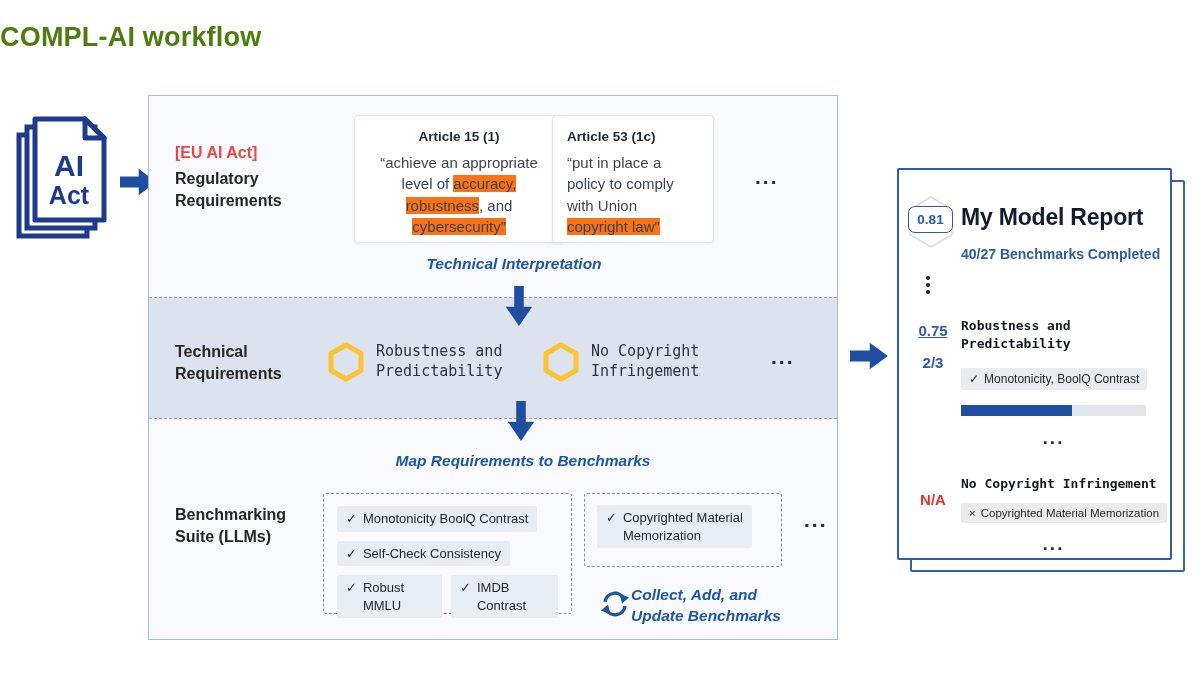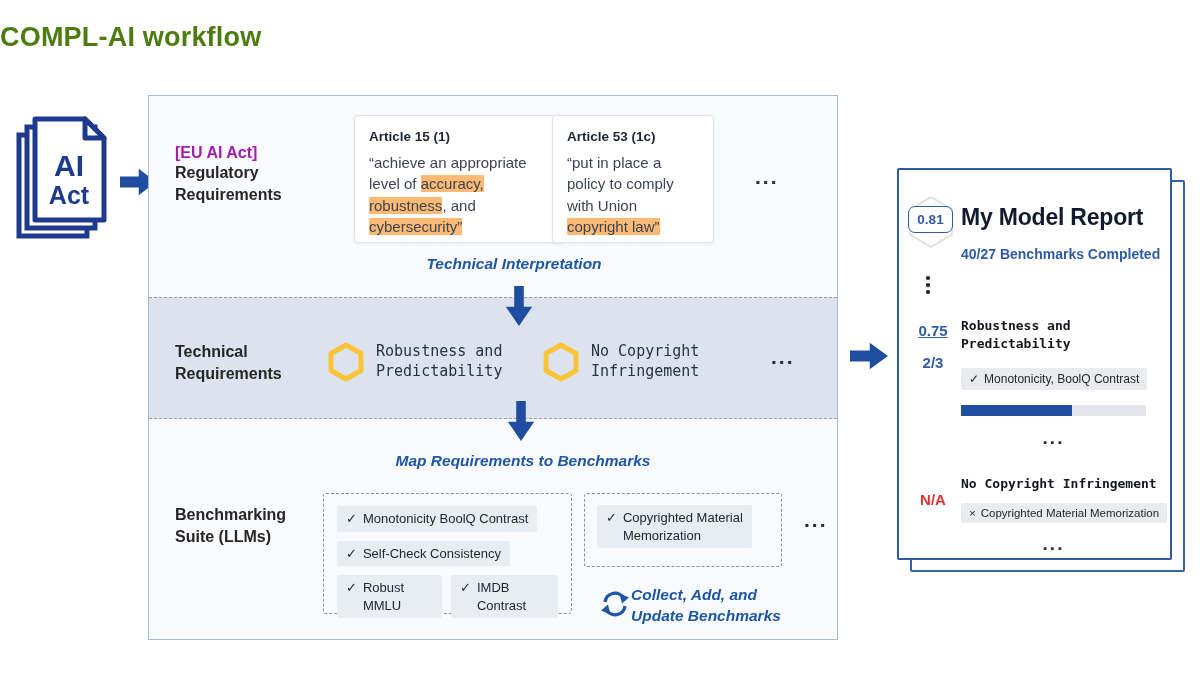--- a/index.html
+++ b/index.html
@@ -20,28 +20,28 @@
     clip-path:polygon(0 32%, 52% 32%, 52% 6%, 100% 50%, 52% 94%, 52% 68%, 0 68%); }
   .arrow-down { background:#1f4da0;
     clip-path:polygon(34% 0, 66% 0, 66% 52%, 94% 52%, 50% 100%, 6% 52%, 34% 52%); }
 
   
   .main-box { left:148px; top:95px; width:690px; height:545px;
     border:1px solid #a7bcd9; background:#f9fafd; }
   .band { left:0; top:201px; width:100%; height:122px; background:#dce3ef;
     border-top:1.5px dashed #99a1ac; border-bottom:1.5px dashed #99a1ac; }
 
-  .blue-tag { font-size:16px; font-weight:700; color:#a21caf; margin-bottom:0; }
+  .blue-tag { font-size:16px; font-weight:700; color:#ef4444; margin-bottom:6px; }
   .block-label { font-size:16px; font-weight:700; color:#262626; line-height:1.4; }
 
   .article-card { background:#fff; border:1px solid #e3e5ea; border-radius:4px;
     padding:13px 14px; box-shadow:0 1px 3px rgba(40,60,100,.08); }
   .article-head { font-size:13.5px; font-weight:700; color:#1e2532; margin-bottom:8px; }
   .article-quote { font-size:15px; color:#3c4453; line-height:1.42; }
-  .article-quote .hl { background:#fdba74; }
+  .article-quote .hl { background:#f97316; }
 
   .flow-label { font-size:15.5px; font-weight:700; font-style:italic; color:#1e56a5;
     text-align:center; line-height:1.35; }
 
   .dots-h { font-size:21px; font-weight:700; color:#2b2b2b; letter-spacing:2px; line-height:1; }
 
   .hex-item { display:flex; align-items:center; gap:11px; }
   .hex-label { font-family:"DejaVu Sans Mono", monospace; font-size:15px; font-weight:500;
     color:#2a3240; line-height:1.32; }
 
@@ -102,21 +102,21 @@
 
   <div class="abs main-box">
 
     <div class="abs band"></div>
 
     <div class="abs" style="left:26px; top:48px; width:130px;">
       <div class="blue-tag">[EU AI Act]</div>
       <div class="block-label" style="width:120px;">Regulatory Requirements</div>
     </div>
 
-    <div class="abs article-card" style="left:205px; top:19px; width:210px; height:128px;">
+    <div class="abs article-card" style="left:205px; top:19px; width:210px; height:128px;text-align:center;">
       <div class="article-head">Article 15 (1)</div>
       <div class="article-quote"><span>“achieve an appropriate level of </span><span class="hl">accuracy,</span><span> </span><span class="hl">robustness</span><span>, and </span><span class="hl">cybersecurity”</span></div>
     </div>
 
     <div class="abs article-card" style="left:403px; top:19px; width:162px; height:128px;">
       <div class="article-head">Article 53 (1c)</div>
       <div class="article-quote"><span>“put in place a policy to comply with Union </span><span class="hl">copyright law”</span></div>
     </div>
 
     <div class="abs dots-h" style="left:606px; top:70px;">...</div>

